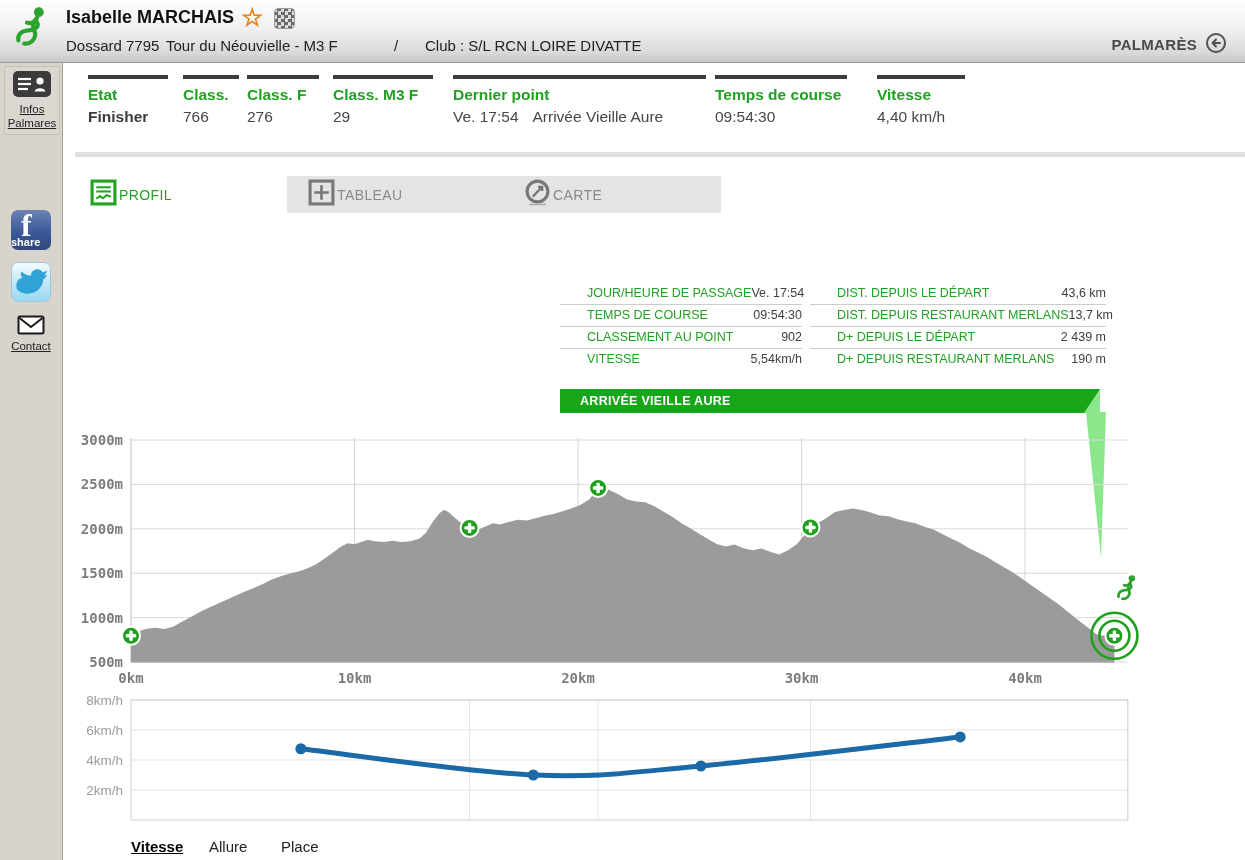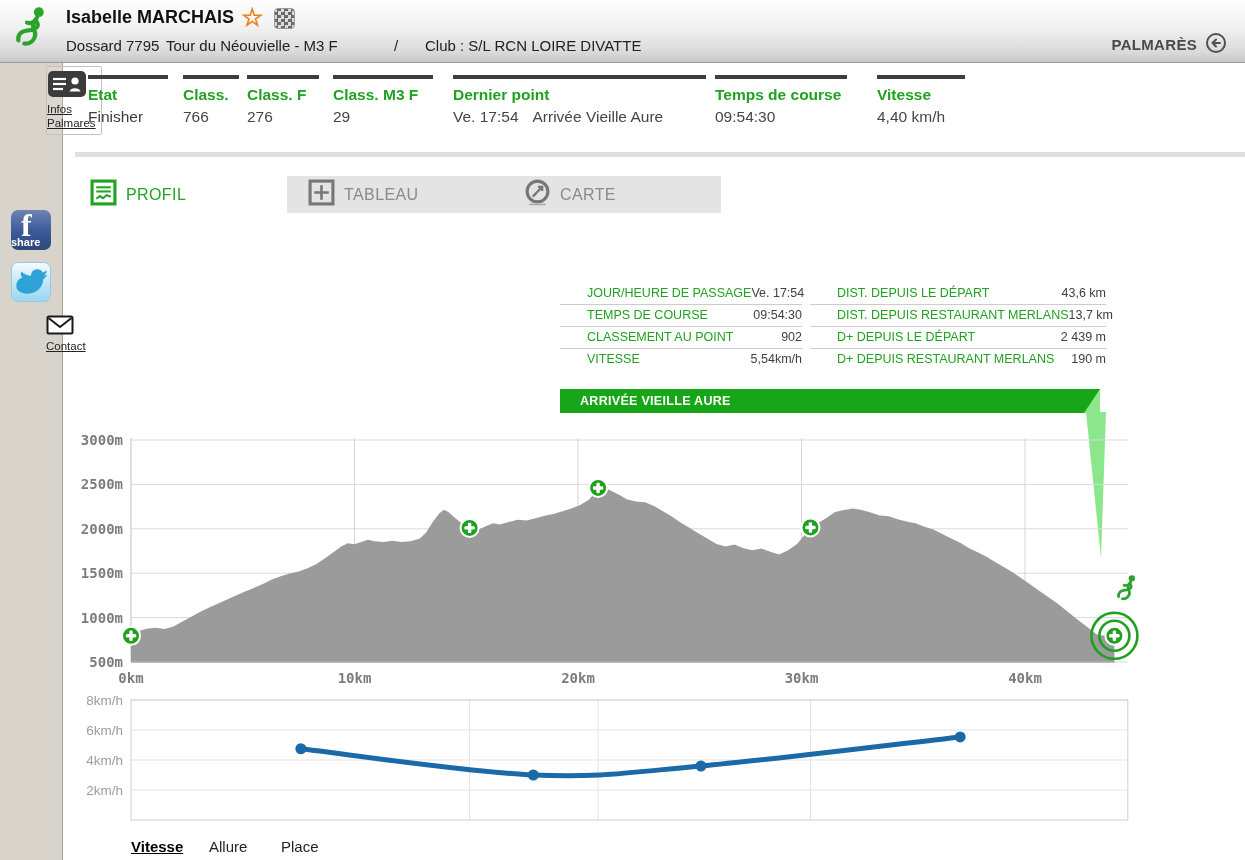--- a/index.html
+++ b/index.html
@@ -16,46 +16,46 @@
   .hdr-star{left:241px;top:2px;font-size:25px;font-weight:bold;color:#E8821E;line-height:30px;}
   .flag-ic{left:274px;top:8px;width:19px;height:19px;border:1px solid #9a9a9a;border-radius:4px;
     background:#ccc;background-image:repeating-conic-gradient(#6a6a6a 0% 25%,#dcdcdc 0% 50%);
     background-size:7px 7px;background-position:center;}
   .hdr-sub{top:37px;font-size:15px;color:#222;}
   .palmares{right:48px;top:36px;font-size:15px;font-weight:bold;color:#4a4a4a;letter-spacing:.3px;}
   .palmares-ic{right:18px;top:32px;}
 
   
   .sidebar{left:0;top:62px;width:62px;height:798px;background:#d8d4cc;border-right:1px solid #a5a19a;}
-  .sb-block{position:absolute;left:4px;width:54px;margin-left:42px;}
+  .sb-block{position:absolute;left:4px;width:54px;text-align:center;}
   .sb-link{font-size:11.5px;color:#222;text-decoration:underline;display:block;line-height:14px;cursor:pointer;}
   .infos-block{top:4px;padding:3px 0 4px 0;border:1px solid #c6c2ba;border-radius:2px;background:rgba(255,255,255,.08);}
   .fb{position:absolute;left:11px;top:148px;width:40px;height:40px;border-radius:7px;
       background:linear-gradient(#6d84b4,#3b5998 55%,#2f477a);cursor:pointer;}
   .fb .f{position:absolute;left:10px;top:-3px;font-family:"Liberation Serif",serif;font-weight:bold;
       font-size:32px;color:#fff;}
   .fb .sh{position:absolute;left:0;bottom:2px;width:100%;text-align:left;font-size:11px;
       font-weight:bold;color:#fff;}
   .tw{position:absolute;left:11px;top:200px;width:40px;height:40px;border-radius:7px;
       background:linear-gradient(#f3fbff,#bfe6f7 55%,#9ad7f2);border:1px solid #9cc7dd;
       box-sizing:border-box;cursor:pointer;}
   .contact-block{top:191px;}
 
   
   .stat{position:absolute;top:75px;border-top:4px solid #3d3d3d;padding-top:7px;}
   .stat .lb{font-size:15.5px;font-weight:bold;color:#21A121;white-space:nowrap;}
   .stat .vl{font-size:15.5px;color:#464646;margin-top:4px;white-space:nowrap;}
-  .stat .vl.b{font-weight:normal;color:#3b3b3b;}
+  .stat .vl.b{font-weight:bold;color:#3b3b3b;}
   .stat .vl .gap{display:inline-block;width:14px;}
 
   .divider{left:75px;top:152px;width:1170px;height:5px;background:#dfdfdf;}
 
   
   .tab{position:absolute;top:176px;height:37px;display:flex;align-items:center;cursor:pointer;}
-  .tab .t-lbl{font-size:16px;letter-spacing:.4px;margin-left:9px;}
+  .tab .t-lbl{font-size:14px;letter-spacing:.4px;margin-left:2px;}
   .tab.active .t-lbl{color:#22A422;}
   .tab.inactive{background:#e4e4e4;width:218px;padding-left:21px;box-sizing:border-box;}
   .tab.inactive .t-lbl{color:#8a8a8a;}
 
   
   .tt{font-size:12.5px;}
   .tt-row{display:flex;justify-content:space-between;align-items:baseline;height:21px;
           line-height:20px;border-bottom:1px solid #ccc;}
   .tt-row:last-child{border-bottom:none;}
   .tt-row .k{color:#21A121;white-space:nowrap;margin-left:27px;}

